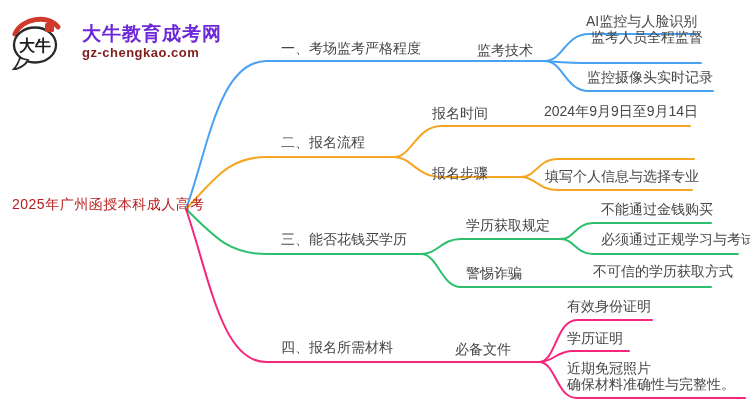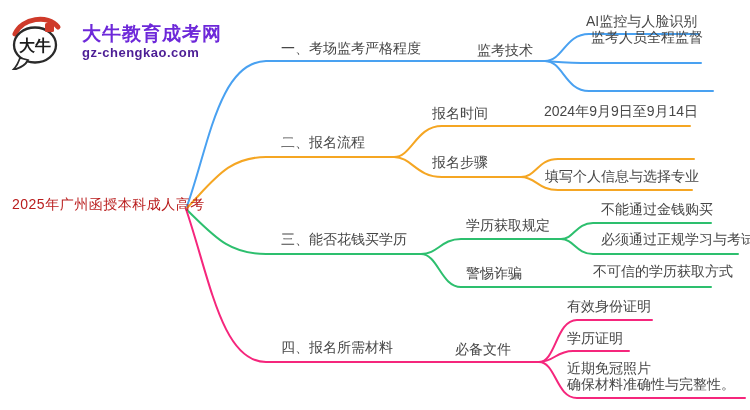--- a/index.html
+++ b/index.html
@@ -53,35 +53,36 @@
   <div class="brand">
     <svg width="52" height="58" viewBox="0 0 52 58">
       <path d="M5,22 C12,6 38,2 48,15" fill="none" stroke="#cf3a2a" stroke-width="5" stroke-linecap="round"></path>
       <ellipse cx="25" cy="33" rx="21" ry="17.5" fill="#ffffff" stroke="#2a2a2a" stroke-width="2.3"></ellipse>
       <path d="M10,46 C8,52 5,56 3,58 C11,56 16,52 18,48 Z" fill="#ffffff" stroke="#2a2a2a" stroke-width="1.8"></path>
       <rect x="35" y="11" width="9" height="9" rx="1.5" fill="#cf3a2a"></rect>
       <text x="25" y="39" font-size="16" font-weight="bold" fill="#1b1b1b" text-anchor="middle">大牛</text>
     </svg>
     <div class="brand-text">
       <div class="brand-name" style="color:#6d28d9;">大牛教育成考网</div>
-      <div class="brand-domain" style="color:#4c1d95;">gz-chengkao.com</div>
+      <div class="brand-domain" style="color:#7f1d1d;">gz-chengkao.com</div>
     </div>
   </div>
 
   <div class="label root-label" style="left:12px;top:197px;">2025年广州函授本科成人高考</div>
 
   <div class="label" style="left:281px;top:41px;">一、考场监考严格程度</div>
   <div class="label" style="left:477px;top:43px;">监考技术</div>
   <div class="label" style="left:586px;top:14px;">AI监控与人脸识别</div>
   <div class="label" style="left:591px;top:30px;">监考人员全程监督</div>
+  <div class="label" style="left:587px;top:70px;">监控摄像头实时记录</div>
 
   <div class="label" style="left:281px;top:135px;">二、报名流程</div>
   <div class="label" style="left:432px;top:106px;">报名时间</div>
   <div class="label" style="left:544px;top:104px;">2024年9月9日至9月14日</div>
-  <div class="label" style="left:432px;top:155px;">报名步骤</div>
+  <div class="label" style="left:432px;top:166px;">报名步骤</div>
   <div class="label" style="left:545px;top:169px;">填写个人信息与选择专业</div>
 
   <div class="label" style="left:281px;top:232px;">三、能否花钱买学历</div>
   <div class="label" style="left:466px;top:218px;">学历获取规定</div>
   <div class="label" style="left:601px;top:202px;">不能通过金钱购买</div>
   <div class="label" style="left:601px;top:232px;">必须通过正规学习与考试</div>
   <div class="label" style="left:466px;top:266px;text-align:center;">警惕诈骗</div>
   <div class="label" style="left:577px;top:264px;margin-left:16px;">不可信的学历获取方式</div>
 
   <div class="label" style="left:281px;top:340px;">四、报名所需材料</div>

